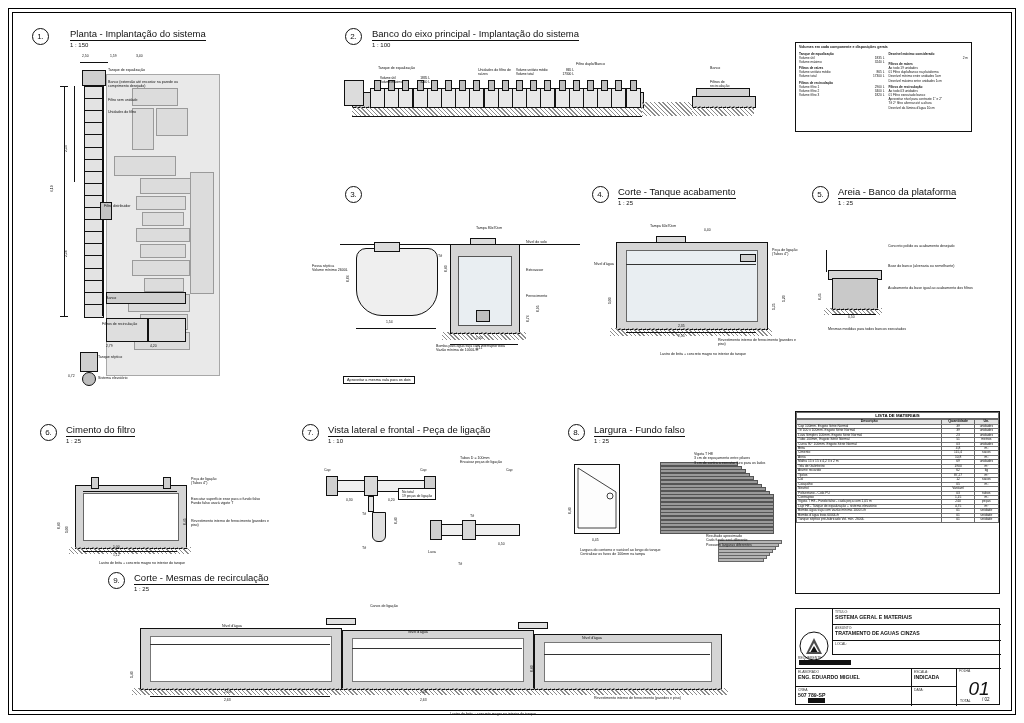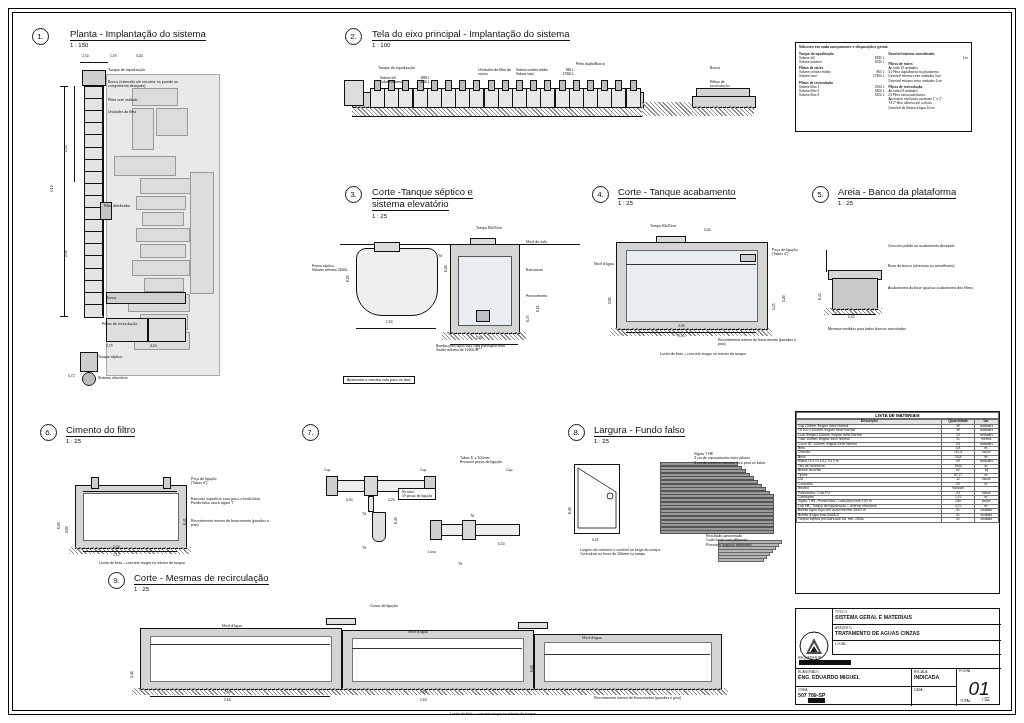--- a/index.html
+++ b/index.html
@@ -163,21 +163,21 @@
     <div class="lbl" style="left:68px;top:58px;">Unidades do filtro</div>
     <div class="lbl" style="left:64px;top:152px;">Filtro distribuidor</div>
     <div class="lbl" style="left:66px;top:244px;">Banco</div>
     <div class="lbl" style="left:62px;top:270px;">Filtros de recirculação</div>
     <div class="lbl" style="left:58px;top:303px;">Tanque séptico</div>
     <div class="lbl" style="left:58px;top:324px;">Sistema elevatório</div>
   </div>
 
   <div class="num" style="left:345px;top:28px;">2.</div>
   <div class="blk" style="left:372px;top:28px;">
-    <div class="ttl"><span class="u">Tela do eixo principal - Implantação do sistema</span></div>
+    <div class="ttl"><span class="u">Banco do eixo principal - Implantação do sistema</span></div>
     <div class="scale">1 : 100</div>
   </div>
 
   <div class="blk" style="left:330px;top:58px;width:440px;height:80px;">
 
     <div class="concrete" style="position:absolute;left:22px;top:34px;width:290px;height:14px;border:1px solid #111;"></div>
     <div class="hatch" style="position:absolute;left:22px;top:48px;width:290px;height:10px;border-bottom:1px solid #111;"></div>
     <div class="hatch" style="position:absolute;left:312px;top:44px;width:50px;height:14px;"></div>
     <div class="concrete" style="position:absolute;left:362px;top:38px;width:62px;height:10px;border:1px solid #111;"></div>
     <div class="hatch" style="position:absolute;left:362px;top:48px;width:62px;height:10px;"></div>
@@ -345,24 +345,20 @@
             <div class="li">
               <span>Desnível da lâmina d'água  10cm</span>
               <span></span>
             </div>
           </div>
         </div>
     </div>
   </div>
 
   <div class="num" style="left:345px;top:186px;">3.</div>
-  <div class="blk" style="left:372px;top:186px;width:130px;">
-    <div class="ttl" style="white-space:normal;line-height:1.25;"><span class="u">Corte -Tanque séptico e sistema elevatório</span></div>
-    <div class="scale">1 : 25</div>
-  </div>
 
   <div class="blk" style="left:330px;top:222px;width:260px;height:150px;">
 
     <div class="ln hl" style="left:10px;top:22px;width:240px;"></div>
 
     <div style="position:absolute;left:26px;top:26px;width:80px;height:66px;border:1.2px solid #111;border-radius:10px 10px 26px 26px;background:#efefef;"></div>
     <div style="position:absolute;left:44px;top:20px;width:24px;height:8px;border:1px solid #111;background:#dcdcdc;"></div>
 
     <div class="box" style="left:120px;top:22px;width:68px;height:88px;background:#fff;"></div>
     <div class="concrete" style="position:absolute;left:120px;top:22px;width:68px;height:88px;border:1px solid #111;"></div>
@@ -463,20 +459,24 @@
     <div class="lbl" style="left:44px;top:106px;width:160px;white-space:normal;">Lastro de brita + concreto magro no interior do tanque</div>
     <div class="ln hl" style="left:28px;top:96px;width:94px;"></div>
     <div class="dim" style="left:58px;top:90px;">1,00</div>
     <div class="dim" style="left:58px;top:98px;">1,12</div>
     <div class="dim" style="left:10px;top:78px;transform:rotate(-90deg);transform-origin:left top;">1,00</div>
     <div class="dim" style="left:2px;top:74px;transform:rotate(-90deg);transform-origin:left top;">0,60</div>
     <div class="dim" style="left:128px;top:70px;transform:rotate(-90deg);transform-origin:left top;">0,45</div>
   </div>
 
   <div class="num" style="left:302px;top:424px;">7.</div>
+  <div class="blk" style="left:328px;top:424px;">
+    <div class="ttl"><span class="u">Vista lateral e frontal - Peça de ligação</span></div>
+    <div class="scale">1 : 10</div>
+  </div>
 
   <div class="blk" style="left:310px;top:452px;width:240px;height:120px;">
 
     <div class="box" style="left:16px;top:28px;width:110px;height:12px;background:#efefef;"></div>
     <div class="box" style="left:16px;top:24px;width:12px;height:20px;background:#cfcfcf;"></div>
     <div class="box" style="left:114px;top:24px;width:12px;height:20px;background:#cfcfcf;"></div>
     <div class="box" style="left:54px;top:24px;width:14px;height:20px;background:#d9d9d9;"></div>
     <div class="box" style="left:58px;top:44px;width:6px;height:16px;background:#e4e4e4;"></div>
 
     <div class="box" style="left:120px;top:72px;width:90px;height:12px;background:#efefef;"></div>

